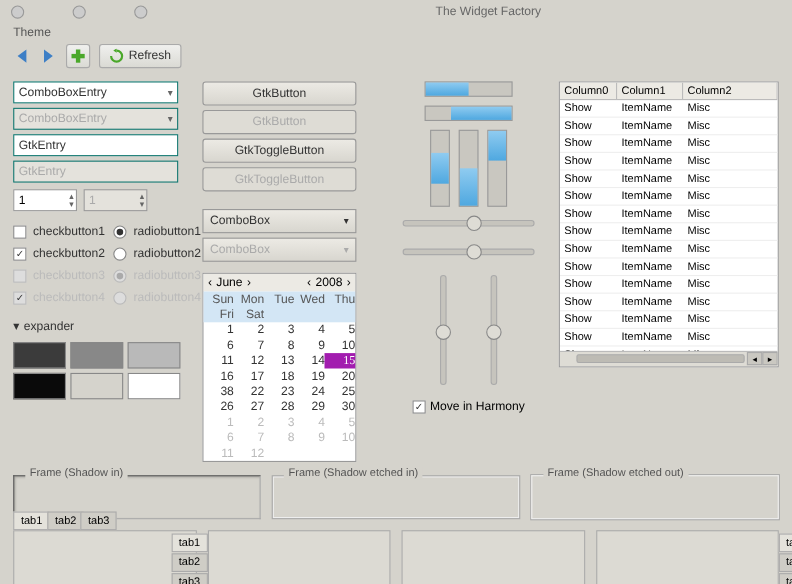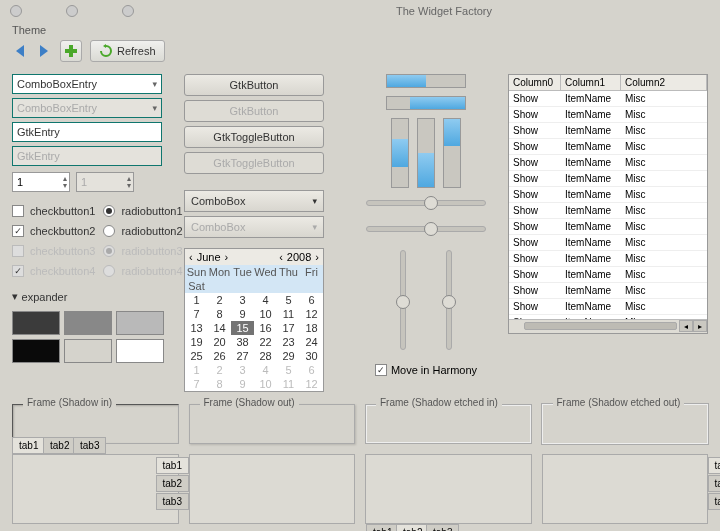--- a/index.html
+++ b/index.html
@@ -49,26 +49,26 @@
 
 .gtk-btn { width: 140px; height: 22px; border: 1px solid #999; border-radius: 3px; background: linear-gradient(#eceae4,#d8d6cf); color: #333; display: flex; align-items: center; justify-content: center; }
 .gtk-btn.disabled { color: #aaa; background: #dedcd5; }
 .gtk-combo { width: 140px; height: 22px; border: 1px solid #999; background: linear-gradient(#eceae4,#d8d6cf); display: flex; align-items: center; padding: 0 6px; position: relative; color: #333; }
 .gtk-combo.disabled { color: #aaa; }
 .gtk-combo::after { content: "▾"; position: absolute; right: 6px; font-size: 9px; }
 
 .calendar { border: 1px solid #999; background: #fff; margin-top: 6px; width: 140px; }
 .cal-hdr { display: flex; justify-content: space-between; padding: 2px 4px; background: #eceae4; font-size: 10px; }
 .cal-nav { display: flex; gap: 4px; align-items: center; }
-.cal-days, .cal-grid { display: grid; grid-template-columns: repeat(6,1fr); text-align: center; font-size: 10px; }
+.cal-days, .cal-grid { display: grid; grid-template-columns: repeat(5,1fr); text-align: right; font-size: 10px; }
 .cal-days { background: #d3e6f5; }
 .cal-days div { padding: 1px 0; color: #555; }
 .cal-grid div { padding: 1px 0; color: #333; }
 .cal-grid div.other { color: #bbb; }
-.cal-grid div.sel { background: #737373; color: #fff; }
+.cal-grid div.sel { background: #a21caf; color: #fff; font-family: Liberation Serif, serif; }
 
 .prog-row { display: flex; gap: 4px; margin-bottom: 4px; }
 .prog { width: 80px; height: 14px; border: 1px solid #999; background: #c9c7c0; position: relative; }
 .prog .fill { position: absolute; top: 0; left: 0; height: 100%; background: linear-gradient(#8fcbf0,#4fa8e0); }
 .prog.r .fill { left: auto; right: 0; }
 .vprog-row { display: flex; gap: 8px; }
 .vprog { width: 18px; height: 70px; border: 1px solid #999; background: #c9c7c0; position: relative; }
 .vprog .fill { position: absolute; left: 0; width: 100%; background: linear-gradient(#8fcbf0,#4fa8e0); }
 .hslider { width: 120px; height: 6px; background: #c6c4bd; border: 1px solid #aaa; border-radius: 3px; position: relative; margin: 8px 0; }
 .hslider .thumb { position: absolute; top: -5px; width: 14px; height: 14px; border-radius: 50%; background: #dedcd5; border: 1px solid #888; }
@@ -439,23 +439,20 @@
         <div class="btn" style="right:0">▸</div>
       </div>
     </div>
   </div>
 </div>
 
 <div class="frames-row">
   <div class="frame sin">
       <span class="frame-label">Frame (Shadow in)</span>
     </div>
-  <div class="frame sout">
-      <span class="frame-label">Frame (Shadow out)</span>
-    </div>
   <div class="frame ein">
       <span class="frame-label">Frame (Shadow etched in)</span>
     </div>
   <div class="frame eout">
       <span class="frame-label">Frame (Shadow etched out)</span>
     </div>
 </div>
 
 <div class="notebooks-row">
   <div class="nb nb1">

